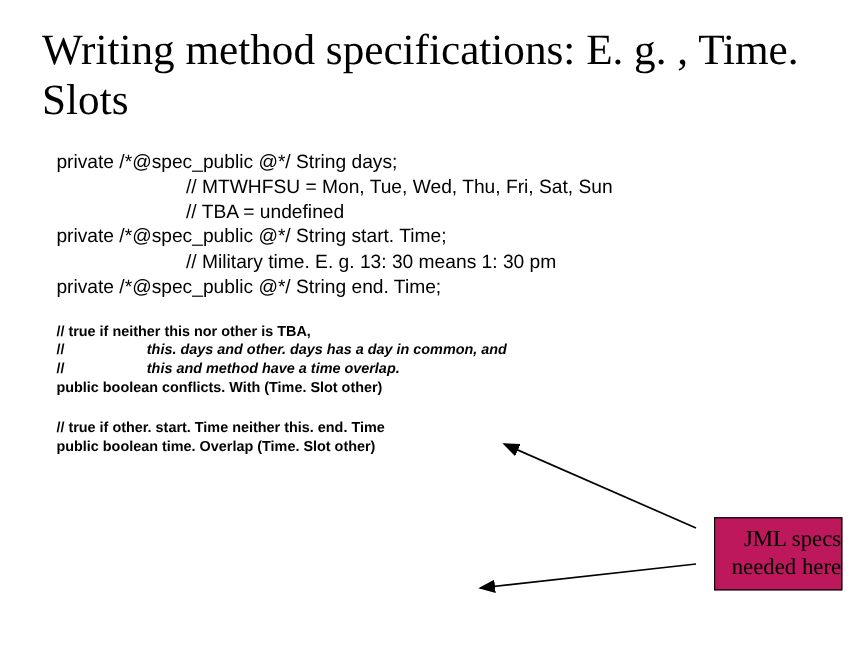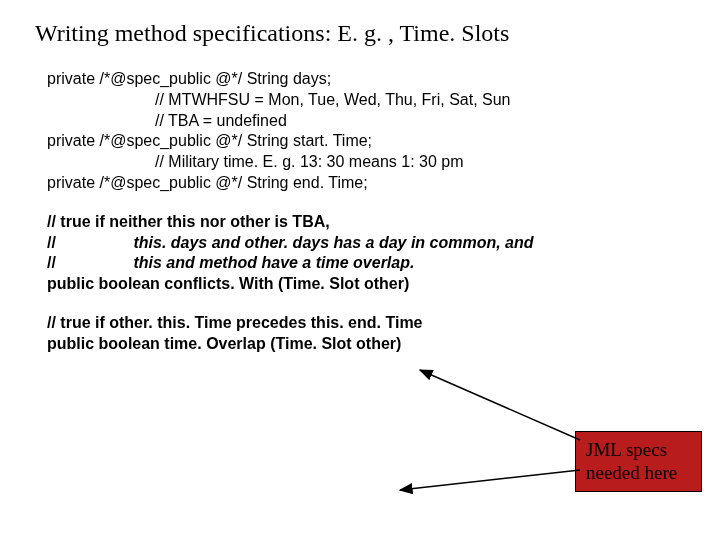--- a/index.html
+++ b/index.html
@@ -11,55 +11,56 @@
     height: 540px;
     position: relative;
   }
   .slide {
     padding: 20px 35px;
     position: relative;
     width: 650px;
     height: 500px;
   }
   .title {
-    font-size: 24px;
+    font-size: 36px;
     font-weight: normal;
     margin-bottom: 22px;
   }
   .code-block {
     font-family: Arial, Helvetica, sans-serif;
     font-size: 16px;
     font-weight: normal;
     line-height: 1.3;
     margin-left: 12px;
     margin-bottom: 18px;
   }
   .code-block .indent {
     margin-left: 108px;
   }
   .comment-block {
     font-family: Arial, Helvetica, sans-serif;
-    font-size: 16px;
+    font-size: 12px;
     font-weight: bold;
     line-height: 1.3;
     margin-left: 12px;
     margin-bottom: 18px;
   }
   .comment-block .ind2 { margin-left: 42px; display:inline;font-style:italic; }
   .callout {
     position: absolute;
     right: 18px;
     bottom: 48px;
     border: 1px solid #000;
-    padding: 6px 10px;
+    padding: 6px 0;
     font-size: 19px;
     font-family: "Times New Roman", serif;
     line-height: 1.25;
     width: 105px;
-    background: #b91c1c;
+    background: #be185d;
+    text-align: right;
   }
   svg.arrows {
     position: absolute;
     left: 0;
     top: 0;
     pointer-events: none;
   }
 </style>
 </head>
 <body>
@@ -78,21 +79,21 @@
   </div>
 
   <div class="comment-block">
     <div>// true if neither this nor other is TBA,</div>
     <div><span>//</span>&nbsp;&nbsp;&nbsp;&nbsp;&nbsp;&nbsp;&nbsp;&nbsp;<span class="ind2">this. days and other. days has a day in common, and</span></div>
     <div><span>//</span>&nbsp;&nbsp;&nbsp;&nbsp;&nbsp;&nbsp;&nbsp;&nbsp;<span class="ind2">this and method have a time overlap.</span></div>
     <div>public boolean conflicts. With (Time. Slot other)</div>
   </div>
 
   <div class="comment-block">
-    <div>// true if other. this. Time precedes this. end. Time</div>
+    <div>// true if other. start. Time neither this. end. Time</div>
     <div>public boolean time. Overlap (Time. Slot other)</div>
   </div>
 
   <div class="callout">
     <div>JML specs</div>
     <div>needed here</div>
   </div>
 
   <svg class="arrows" width="720" height="540">
     <defs>

